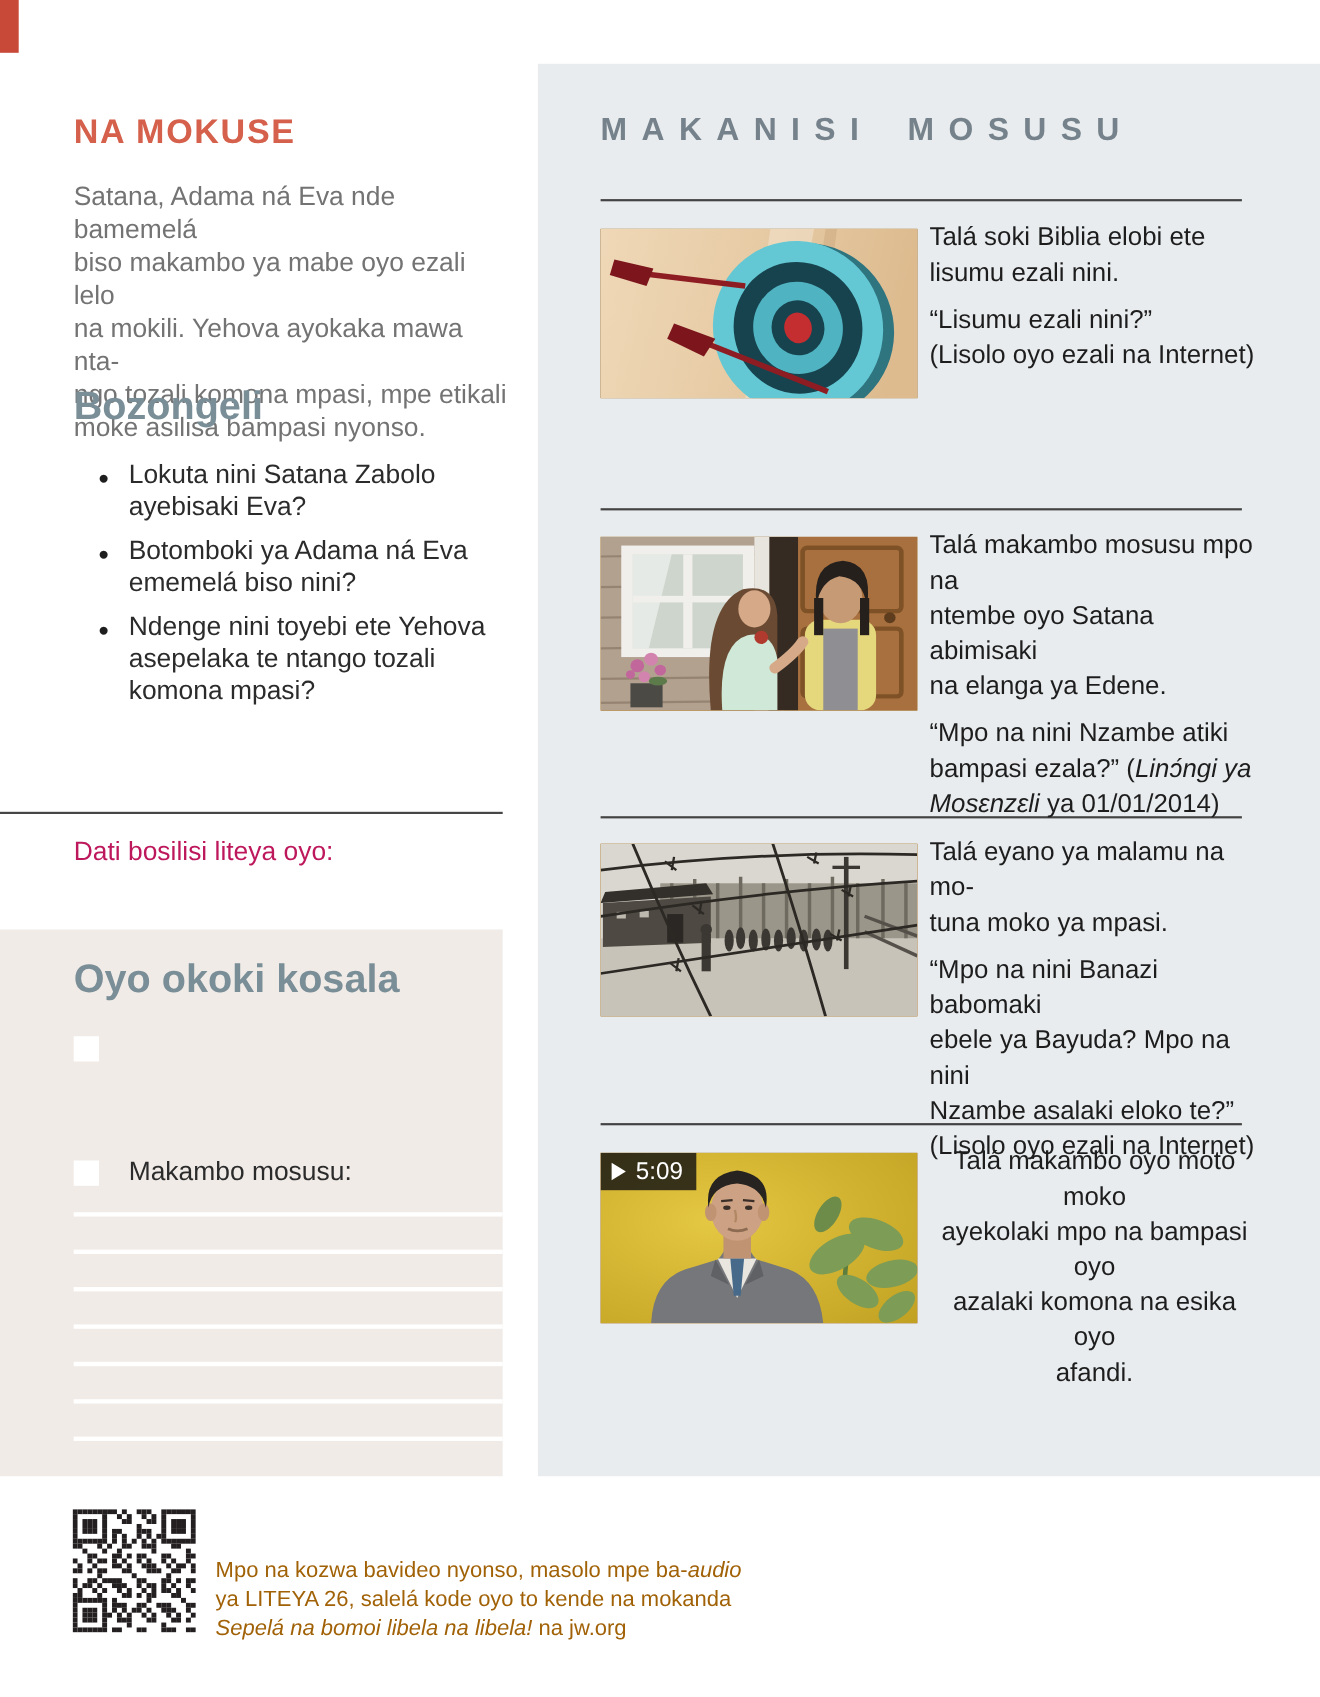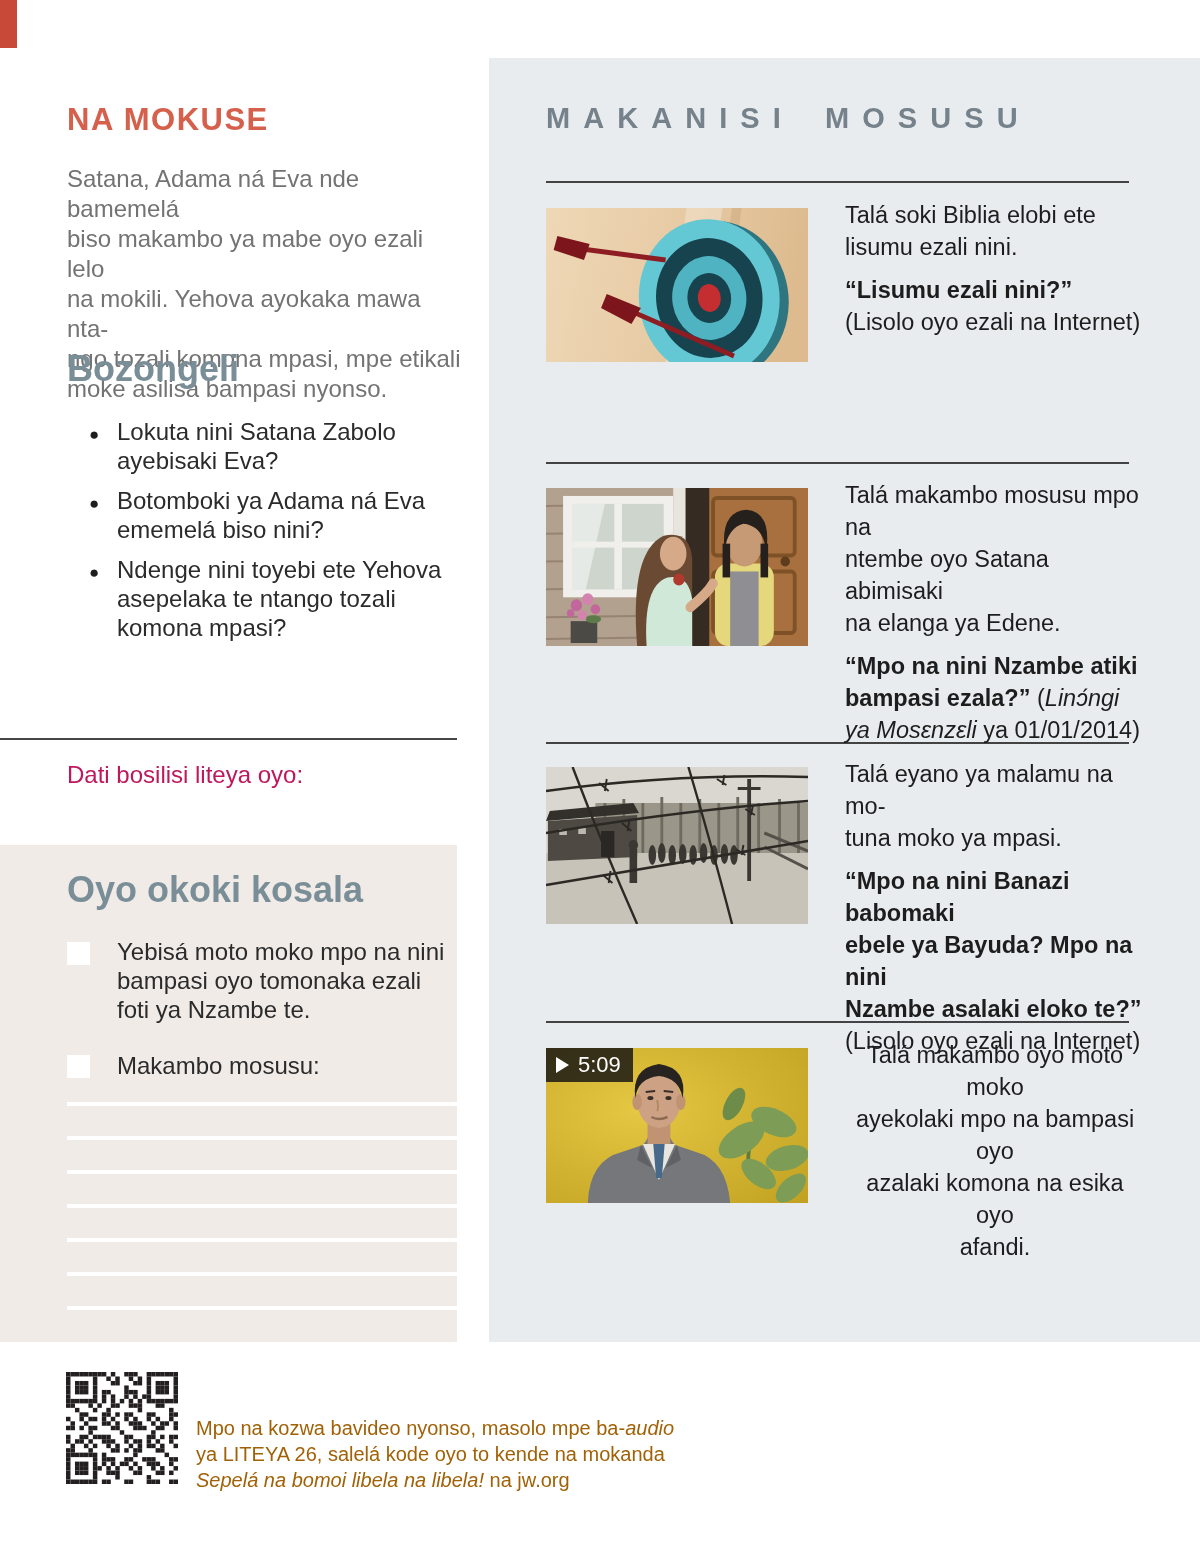--- a/index.html
+++ b/index.html
@@ -34,30 +34,30 @@
   .check-2 { top:210px; } .text-2 { top:206px; }
   .write-line { position:absolute; left:67px; width:390px; height:4px; background:#ffffff; }
 
   
   .right-panel { position:absolute; left:489px; top:58px; width:711px; height:1284px; background:#e8ecee; }
   .panel-title { position:absolute; left:57px; top:44px; font-size:29px; font-weight:bold;
     letter-spacing:0.45em; word-spacing:0.35em; color:#75828b; }
   .panel-rule { position:absolute; left:57px; width:583px; height:2px; background:#434343; }
   .rule-1 { top:123px; } .rule-2 { top:404px; } .rule-3 { top:684px; } .rule-4 { top:963px; }
 
-  .thumb { position:absolute; left:57px; width:262px; overflow:hidden; background:#a16207; }
+  .thumb { position:absolute; left:57px; width:288px; overflow:hidden; background:#a16207; }
   .thumb svg { display:block; width:100%; height:100%; }
   .thumb-1 { top:150px; height:154px; }
   .thumb-2 { top:430px; height:158px; }
   .thumb-3 { top:709px; height:157px; }
   .thumb-4 { top:990px; height:155px; }
 
   .item-text { position:absolute; left:356px; width:300px; font-size:23.5px; line-height:32px; color:#1d1d1d; }
   .text-i1 { top:141px; } .text-i2 { top:421px; } .text-i3 { top:700px; } .text-i4 { top:981px;text-align:center; }
-  .item-text .quote { font-weight:bold; margin-top:11px; }
+  .item-text .quote { font-weight:normal; margin-top:11px; }
   .item-text .note { margin-top:0; }
   .src-it { font-style:italic; }
   .video-title { font-weight:bold; font-style:italic; margin-top:11px; }
 
   .video-badge { position:absolute; left:0; top:0; height:34px; padding:0 12px 0 10px;
     background:rgba(18,18,18,0.82); display:flex; align-items:center; }
   .play-triangle { width:0; height:0; border-left:13px solid #ffffff;
     border-top:8px solid transparent; border-bottom:8px solid transparent; margin-right:9px; }
   .video-badge span { color:#ffffff; font-size:22px; }
 
@@ -90,23 +90,20 @@
 asepelaka te ntango tozali
 komona mpasi?</span></li>
   </ul>
 
   <div class="left-rule"></div>
   <div class="date-label">Dati bosilisi liteya oyo:</div>
 
   <div class="todo-box">
     <div class="todo-title">Oyo okoki kosala</div>
     <div class="todo-check check-1"></div>
-    <div class="todo-text text-1 pre">Yebisá moto moko mpo na nini
-bampasi oyo tomonaka ezali
-foti ya Nzambe te.</div>
     <div class="todo-check check-2"></div>
     <div class="todo-text text-2 pre">Makambo mosusu:</div>
     <div class="write-line" style="top:257px"></div>
     <div class="write-line" style="top:291px"></div>
     <div class="write-line" style="top:325px"></div>
     <div class="write-line" style="top:359px"></div>
     <div class="write-line" style="top:393px"></div>
     <div class="write-line" style="top:427px"></div>
     <div class="write-line" style="top:461px"></div>
   </div>

